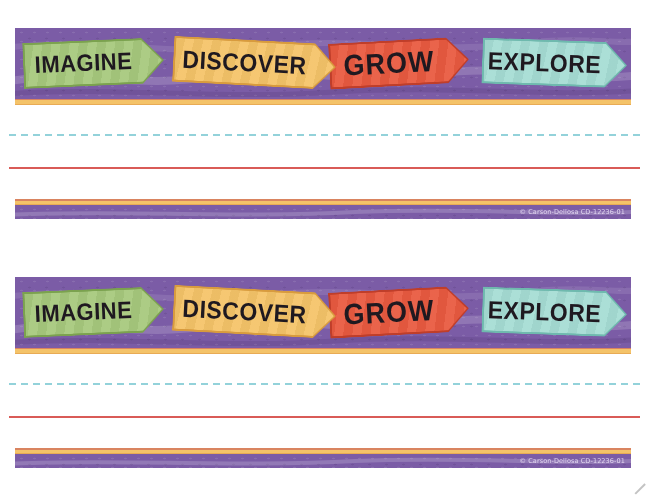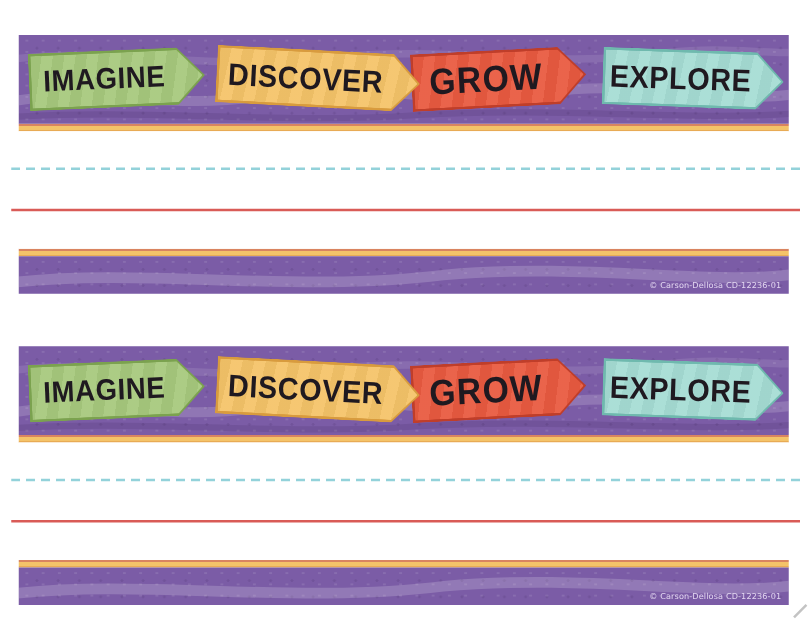--- a/index.html
+++ b/index.html
@@ -26,21 +26,21 @@
     position:relative;
     width:100%;
     overflow:hidden;
     background-color:#7b5ca6;
     background-image:radial-gradient(rgba(255,255,255,0.10) 1px, transparent 1.6px),
                      radial-gradient(rgba(40,16,66,0.12) 1px, transparent 1.5px);
     background-size:13px 9px, 17px 13px;
     background-position:0 0, 6px 4px;
   }
   .band.header{height:71px;}
-  .band.footer{height:30px;}
+  .band.footer{height:14px;}
   .swirls{position:absolute;inset:0;width:100%;height:100%;}
 
   
   .stripe{
     height:6px;
     width:100%;
     background:linear-gradient(180deg,#d98460 0 1.5px,#f4c369 1.5px 5px,#e8ab55 5px 6px);
   }
 
   

